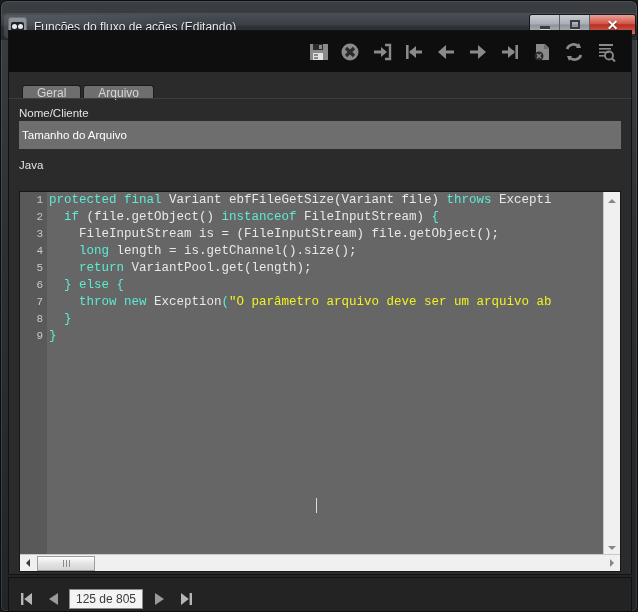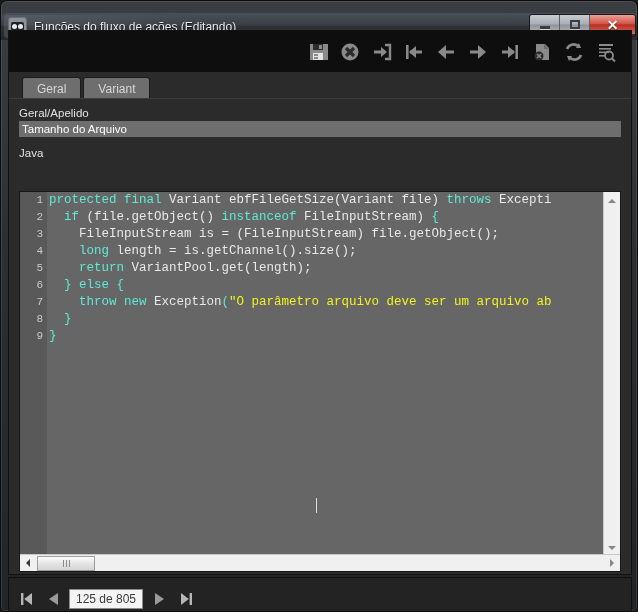--- a/index.html
+++ b/index.html
@@ -141,21 +141,21 @@
   }
   .tb-btn svg { display: block; }
 
   
   .tabs {
     position: absolute; left: 13px; top: 41px;
     display: flex; align-items: flex-end;
     height: 27px;
   }
   .tab {
-    height: 22px;
+    height: 14px;
     padding: 0 14px;
     display: flex; align-items: center;
     font-size: 12px;
     color: #d6d6d6;
     background: #6e6e6e;
     border: 1px solid #1c1c1c;
     border-bottom: none;
     border-radius: 3px 3px 0 0;
     margin-right: 2px;
     box-sizing: border-box;
@@ -181,21 +181,21 @@
     width: 622px;
     padding: 8px 10px 0 10px;
     box-sizing: border-box;
   }
   .field-label {
     font-size: 11.5px;
     color: #e2e2e2;
     margin-bottom: 2px;
   }
   .text-input {
-    height: 16px;
+    height: 28px;
     background: #6e6e6e;
     border: none;
     color: #ffffff;
     font-size: 11.5px;
     font-family: "Liberation Sans", sans-serif;
     padding: 1px 3px;
     width: 100%;
     box-sizing: border-box;
     outline: none;
     display: block;
@@ -475,27 +475,27 @@
           <path d="M17 17.5 L20 20.5" stroke="#8a8a8a" stroke-width="2"></path>
         </svg>
       </div>
     </div>
 
     <div class="tabs">
       <div class="tab">
         <span>Geral</span>
       </div>
       <div class="tab">
-        <span>Variant</span>
+        <span>Arquivo</span>
       </div>
     </div>
     <div class="tabs-underline"></div>
 
     <div class="panel">
-      <div class="field-label">Geral/Apelido</div>
+      <div class="field-label">Nome/Cliente</div>
       <input class="text-input" type="text" value="Tamanho do Arquivo" style="">
       <div class="java-label">Java</div>
     </div>
 
     <div class="editor-wrap">
       <div class="editor-body">
         <div class="gutter"></div>
         <div class="code-area" id="code-area"><div class="code-line"><span class="ln">1</span><span class="lt"><span class="kw">protected final</span><span> Variant ebfFileGetSize(Variant file) </span><span class="kw">throws</span><span> Excepti</span></span></div><div class="code-line"><span class="ln">2</span><span class="lt"><span>  </span><span class="kw">if</span><span> (file.getObject() </span><span class="kw">instanceof</span><span> FileInputStream) </span><span class="kw">{</span></span></div><div class="code-line"><span class="ln">3</span><span class="lt"><span>    FileInputStream is = (FileInputStream) file.getObject();</span></span></div><div class="code-line"><span class="ln">4</span><span class="lt"><span>    </span><span class="kw">long</span><span> length = is.getChannel().size();</span></span></div><div class="code-line"><span class="ln">5</span><span class="lt"><span>    </span><span class="kw">return</span><span> VariantPool.get(length);</span></span></div><div class="code-line"><span class="ln">6</span><span class="lt"><span>  </span><span class="kw">}</span><span> </span><span class="kw">else</span><span> </span><span class="kw">{</span></span></div><div class="code-line"><span class="ln">7</span><span class="lt"><span>    </span><span class="kw">throw new</span><span> Exception</span><span class="kw">(</span><span class="str">"O parâmetro arquivo deve ser um arquivo ab</span></span></div><div class="code-line"><span class="ln">8</span><span class="lt"><span>  </span><span class="kw">}</span></span></div><div class="code-line"><span class="ln">9</span><span class="lt"><span class="kw">}</span></span></div></div>
         <div class="caret"></div>
       </div>

